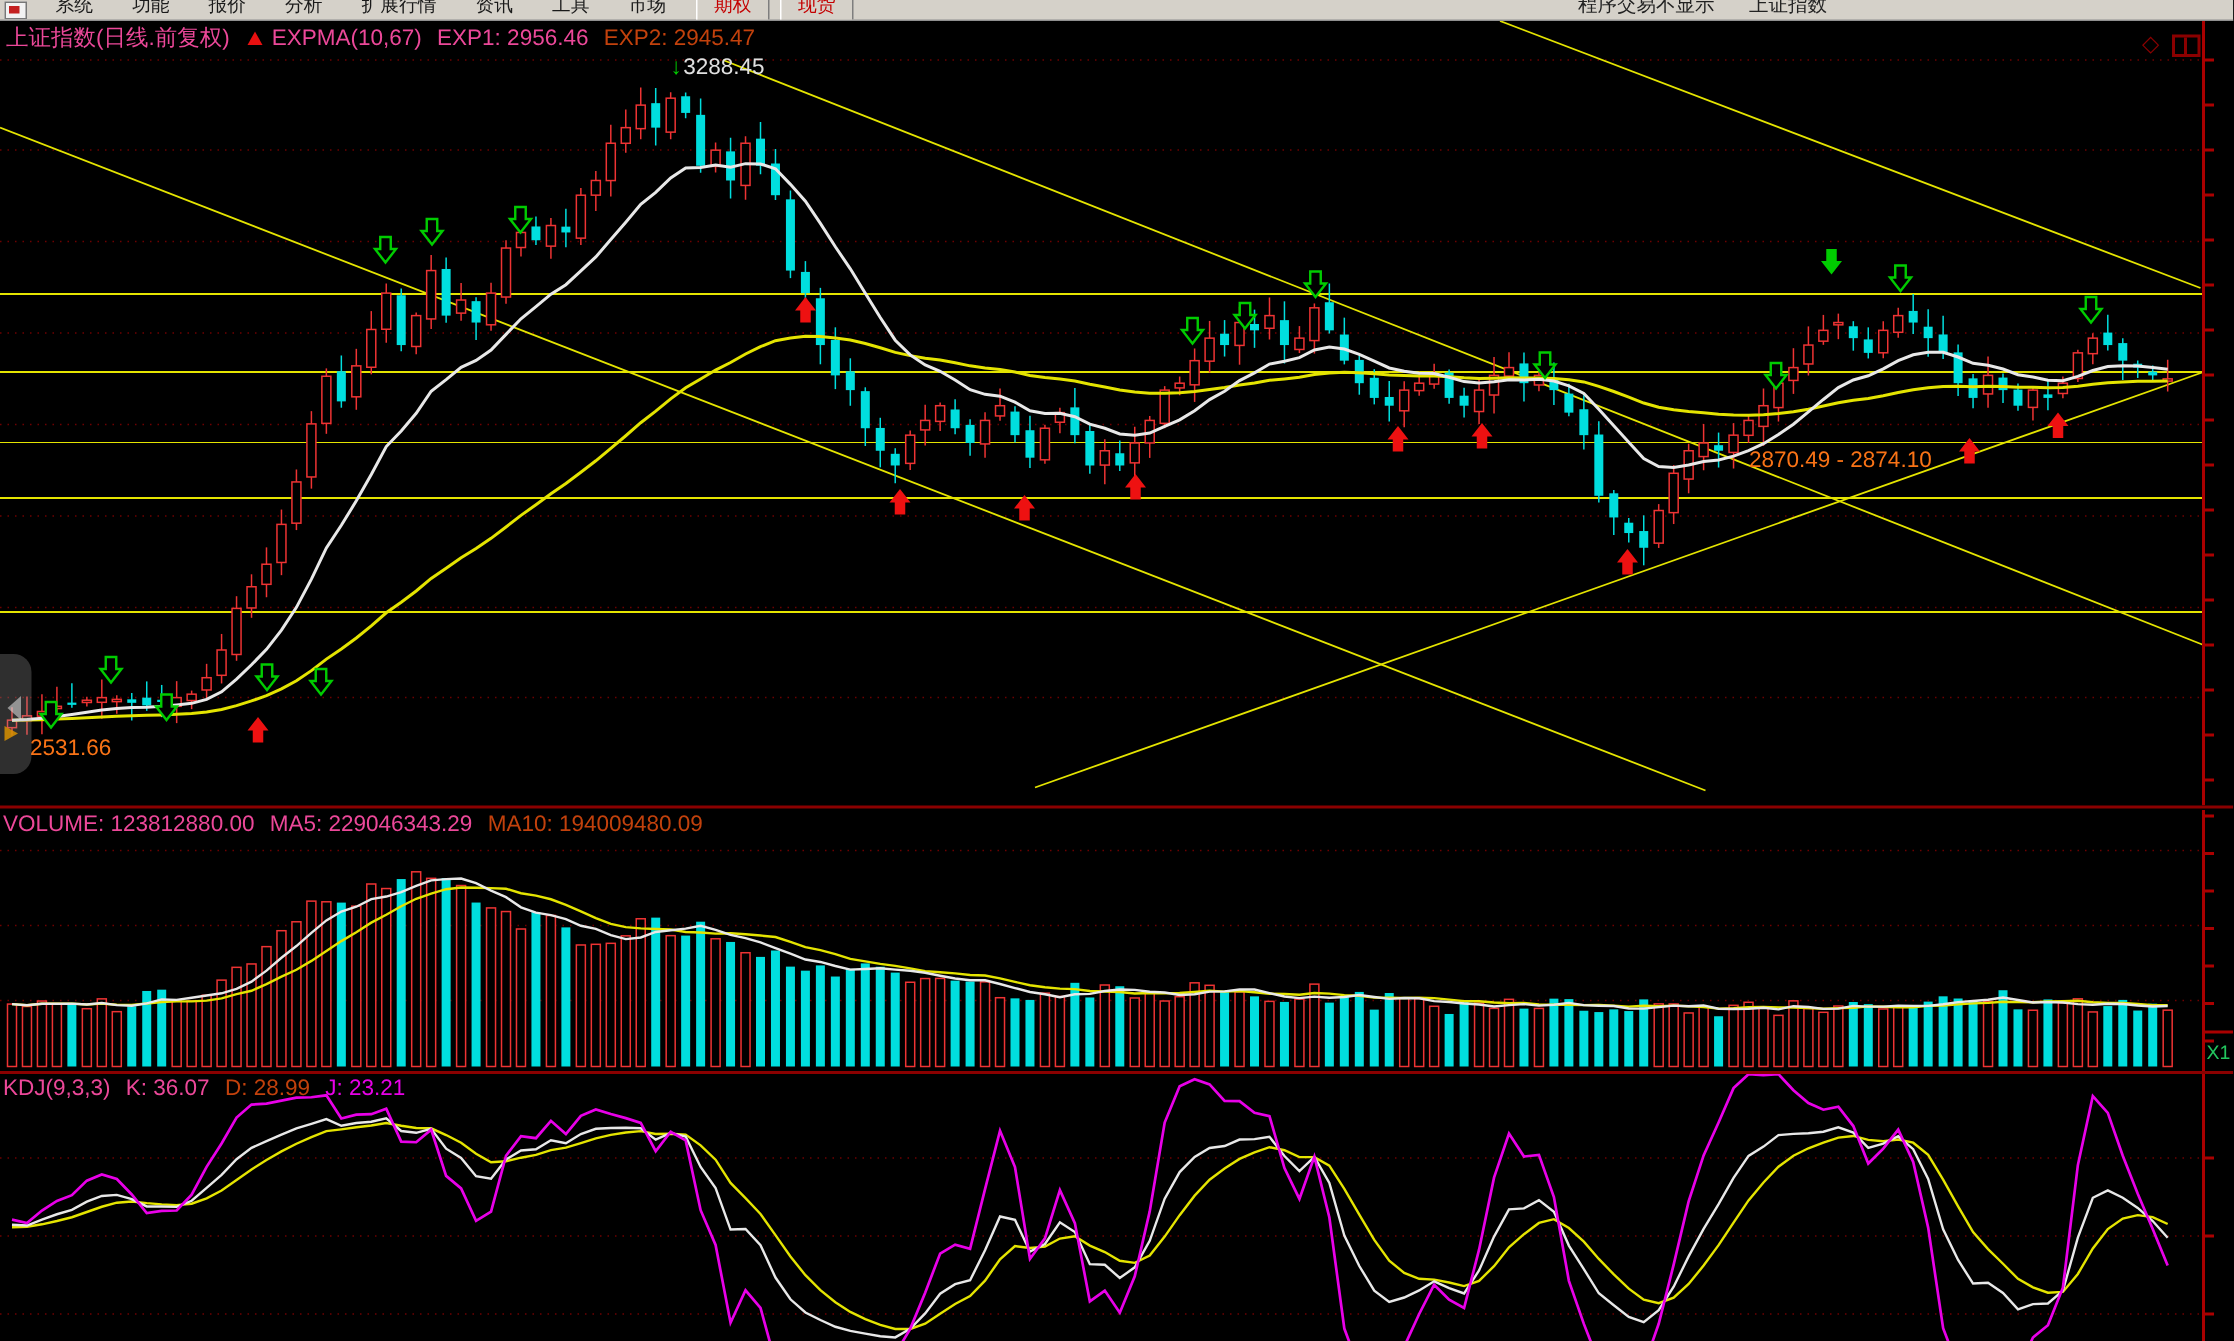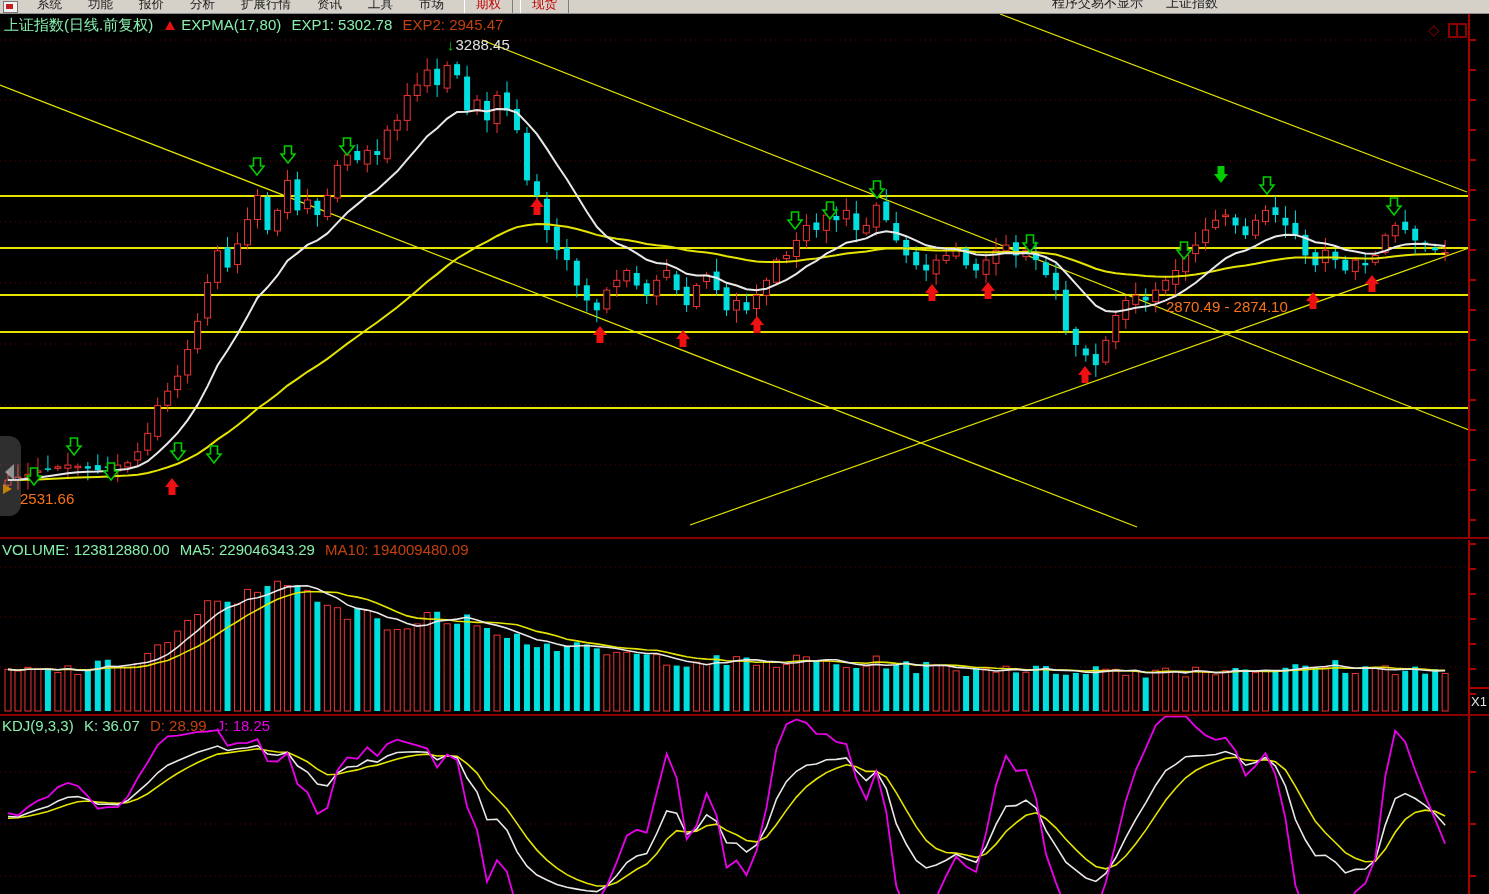--- a/index.html
+++ b/index.html
@@ -18,30 +18,30 @@
   .mindex{position:absolute;top:-8px;left:1166px;height:21px;line-height:21px;font-size:13px;color:#222;}
   
   svg{position:absolute;left:0;display:block;}
   #main-svg{top:14px;}
   #vol-svg{top:540px;}
   #kdj-svg{top:716px;}
   .divider{position:absolute;left:0;width:1489px;height:2px;background:#8a0000;}
   
   .hdr{position:absolute;font-size:15px;white-space:nowrap;letter-spacing:0;}
   .hdr span{margin-right:6px;}
-  .w{color:#86efac;} .y{color:#c2410c;} .m{color:#e800e8;}
+  .w{color:#ec4899;} .y{color:#c2410c;} .m{color:#e800e8;}
   .price-label{position:absolute;font-size:15px;color:#e0e0e0;white-space:nowrap;}
   .gray-label{position:absolute;font-size:15px;color:#f97316;white-space:nowrap;}
   .dn-glyph{color:#00cc00;font-weight:bold;margin-right:1px;}
   .up-glyph{display:inline-block;width:0;height:0;border-left:5px solid transparent;
             border-right:5px solid transparent;border-bottom:9px solid #e81010;margin:0 4px 0 6px;}
   .corner-ico{position:absolute;color:#8b0000;font-size:15px;line-height:15px;}
   .win-ico{position:absolute;width:15px;height:11px;border:2px solid #8b0000;}
   .win-ico i{position:absolute;left:6px;top:0;width:2px;height:11px;background:#8b0000;}
-  .x1{position:absolute;left:1471px;top:694px;color:#e5e5e5;font-size:13px;}
+  .x1{position:absolute;left:1471px;top:694px;color:#22c55e;font-size:13px;}
   .left-tab{position:absolute;left:0;top:436px;width:21px;height:80px;
             background:rgba(170,170,170,.28);border-radius:0 12px 12px 0;}
   .left-tab .tri{position:absolute;left:5px;top:28px;width:0;height:0;border-top:8px solid transparent;
             border-bottom:8px solid transparent;border-right:9px solid rgba(230,230,230,.55);}
   .left-tab .wedge{position:absolute;left:3px;top:48px;width:0;height:0;border-left:9px solid #d89000;
             border-top:5px solid transparent;border-bottom:5px solid transparent;opacity:.85;}
 </style>
 </head>
 <body>
 
@@ -581,42 +581,42 @@
       <polyline points="8,102.2 17.98,101.8 27.96,100.2 37.94,98.0 47.92,95.5 57.900000000000006,92.0 67.88,88.5 77.86,85.8 87.84,85.0 97.82000000000001,86.1 107.80000000000001,86.9 117.78,87.4 127.76,86.5 137.74,82.9 147.72,77.7 157.70000000000002,70.7 167.68,63.6 177.66,57.3 187.64000000000001,51.6 197.62,46.5 207.60000000000002,42.1 217.58,38.1 227.56,36.9 237.54000000000002,35.5 247.52,34.3 257.5,32.7 267.48,34.5 277.46000000000004,36.0 287.44,36.2 297.42,40.7 307.40000000000003,45.8 317.38,53.2 327.36,58.8 337.34000000000003,58.2 347.32,55.8 357.3,53.9 367.28000000000003,50.7 377.26,49.1 387.24,46.1 397.22,42.9 407.20000000000005,40.6 417.18,39.0 427.16,38.1 437.14000000000004,40.0 447.12,39.8 457.1,40.4 467.08000000000004,47.6 477.06,57.1 487.04,72.6 497.02000000000004,82.8 507,93.3 516.98,107.4 526.96,121.7 536.94,134.1 546.9200000000001,144.1 556.9,152.2 566.88,158.6 576.86,163.4 586.84,167.2 596.82,170.0 606.8000000000001,170.0 616.78,166.5 626.76,159.8 636.74,153.3 646.72,148.0 656.7,137.8 666.6800000000001,123.5 676.6600000000001,114.7 686.64,116.0 696.62,115.1 706.6,109.7 716.58,108.2 726.5600000000001,114.4 736.5400000000001,118.7 746.52,124.5 756.5,125.9 766.48,121.0 776.46,108.4 786.44,94.1 796.4200000000001,81.1 806.4000000000001,70.5 816.38,63.0 826.36,56.6 836.34,52.2 846.32,48.8 856.3000000000001,50.8 866.2800000000001,55.4 876.26,55.4 886.24,61.1 896.22,76.6 906.2,93.8 916.1800000000001,110.6 926.1600000000001,124.4 936.14,132.6 946.12,136.5 956.1,137.1 966.08,139.0 976.0600000000001,141.4 986.0400000000001,137.9 996.0200000000001,128.1 1006,115.5 1015.98,106.8 1025.96,99.3 1035.94,96.8 1045.92,102.7 1055.9,111.8 1065.88,123.3 1075.8600000000001,133.6 1085.8400000000001,143.1 1095.82,150.5 1105.8,152.8 1115.78,149.1 1125.76,140.0 1135.74,127.7 1145.72,114.1 1155.7,99.1 1165.68,84.3 1175.66,72.3 1185.64,61.8 1195.6200000000001,54.5 1205.6000000000001,49.5 1215.5800000000002,45.8 1225.56,42.4 1235.54,41.3 1245.52,43.9 1255.5,44.8 1265.48,43.7 1275.46,45.8 1285.44,53.9 1295.42,70.4 1305.4,88.3 1315.38,105.4 1325.3600000000001,116.7 1335.3400000000001,126.5 1345.3200000000002,136.6 1355.3,142.2 1365.28,145.8 1375.26,145.3 1385.24,133.3 1395.22,116.3 1405.2,103.4 1415.18,96.4 1425.16,94.1 1435.14,95.4 1445.1200000000001,100.0" fill="none" stroke="#e4e400" stroke-width="1.6"></polyline>
       <polyline points="8,100.5 17.98,101.0 27.96,97.1 37.94,93.5 47.92,90.6 57.900000000000006,85.1 67.88,81.3 77.86,80.6 87.84,83.4 97.82000000000001,88.3 107.80000000000001,88.3 117.78,88.6 127.76,84.5 137.74,75.9 147.72,67.2 157.70000000000002,56.8 167.68,49.2 177.66,44.8 187.64000000000001,40.4 197.62,36.3 207.60000000000002,33.2 217.58,30.1 227.56,34.5 237.54000000000002,32.7 247.52,31.8 257.5,29.5 267.48,38.0 277.46000000000004,39.2 287.44,36.5 297.42,49.8 307.40000000000003,56.0 317.38,68.1 327.36,69.8 337.34000000000003,57.0 347.32,51.0 357.3,50.2 367.28000000000003,44.2 377.26,46.1 387.24,40.0 397.22,36.5 407.20000000000005,36.0 417.18,35.8 427.16,36.2 437.14000000000004,43.8 447.12,39.3 457.1,41.7 467.08000000000004,62.0 477.06,76.1 487.04,103.7 497.02000000000004,103.3 507,114.1 516.98,135.7 526.96,150.2 536.94,159.0 546.9200000000001,164.0 556.9,168.5 566.88,171.3 576.86,173.1 586.84,174.8 596.82,175.6 606.8000000000001,169.9 616.78,159.6 626.76,146.5 636.74,140.1 646.72,137.5 656.7,117.5 666.6800000000001,95.0 676.6600000000001,97.2 686.64,118.4 696.62,113.3 706.6,98.9 716.58,105.3 726.5600000000001,126.8 736.5400000000001,127.2 746.52,136.0 756.5,128.9 766.48,111.2 776.46,83.1 786.44,65.4 796.4200000000001,55.3 806.4000000000001,49.3 816.38,48.0 826.36,43.7 836.34,43.4 846.32,41.9 856.3000000000001,54.7 866.2800000000001,64.7 876.26,55.3 886.24,72.6 896.22,107.7 906.2,128.0 916.1800000000001,144.4 926.1600000000001,151.9 936.14,149.0 946.12,144.3 956.1,138.2 966.08,142.8 976.0600000000001,146.3 986.0400000000001,131.0 996.0200000000001,108.4 1006,90.2 1015.98,89.6 1025.96,84.1 1035.94,91.9 1045.92,114.4 1055.9,130.1 1065.88,146.2 1075.8600000000001,154.2 1085.8400000000001,162.0 1095.82,165.4 1105.8,157.4 1115.78,141.8 1125.76,121.6 1135.74,103.3 1145.72,86.8 1155.7,69.2 1165.68,54.6 1175.66,48.4 1185.64,40.7 1195.6200000000001,39.9 1205.6000000000001,39.5 1215.5800000000002,38.5 1225.56,35.5 1235.54,39.1 1245.52,49.2 1255.5,46.4 1265.48,41.5 1275.46,50.1 1285.44,70.0 1295.42,103.5 1305.4,124.0 1315.38,139.7 1325.3600000000001,139.2 1335.3400000000001,146.0 1345.3200000000002,156.9 1355.3,153.4 1365.28,153.0 1375.26,144.4 1385.24,109.1 1395.22,82.5 1405.2,77.6 1415.18,82.5 1425.16,89.3 1435.14,98.0 1445.1200000000001,109.2" fill="none" stroke="#e8e8e8" stroke-width="1.6"></polyline>
       <polyline points="8,97.1 17.98,99.4 27.96,91.0 37.94,84.6 47.92,80.8 57.900000000000006,71.1 67.88,67.0 77.86,70.0 87.84,80.3 97.82000000000001,92.7 107.80000000000001,91.2 117.78,91.0 127.76,80.5 137.74,61.9 147.72,46.3 157.70000000000002,29.0 167.68,20.4 177.66,19.7 187.64000000000001,17.8 197.62,15.8 207.60000000000002,15.5 217.58,14.2 227.56,29.7 237.54000000000002,27.1 247.52,26.8 257.5,23.2 267.48,45.1 277.46000000000004,45.5 287.44,37.1 297.42,67.9 307.40000000000003,76.3 317.38,97.9 327.36,91.8 337.34000000000003,54.5 347.32,41.4 357.3,42.8 367.28000000000003,31.2 377.26,40.0 387.24,27.9 397.22,23.6 407.20000000000005,26.7 417.18,29.4 427.16,32.6 437.14000000000004,51.5 447.12,38.5 457.1,44.3 467.08000000000004,90.8 477.06,114.0 487.04,165.8 497.02000000000004,144.2 507,155.9 516.98,192.3 526.96,205.9 536.94,205.9 546.9200000000001,203.8 556.9,201.0 566.88,196.7 576.86,192.6 586.84,189.9 596.82,186.7 606.8000000000001,169.9 616.78,145.8 626.76,119.7 636.74,113.8 646.72,116.6 656.7,76.7 666.6800000000001,37.8 676.6600000000001,62.0 686.64,123.3 696.62,109.6 706.6,77.4 716.58,99.4 726.5600000000001,151.6 736.5400000000001,144.4 746.52,159.1 756.5,134.9 766.48,91.6 776.46,32.4 786.44,8.2 796.4200000000001,3.5 806.4000000000001,6.9 816.38,17.9 826.36,18.1 836.34,25.9 846.32,28.1 856.3000000000001,62.7 866.2800000000001,83.3 876.26,55.1 886.24,95.7 896.22,169.7 906.2,196.6 916.1800000000001,205.9 926.1600000000001,205.9 936.14,181.7 946.12,160.0 956.1,140.5 966.08,150.5 976.0600000000001,156.0 986.0400000000001,117.1 996.0200000000001,69.1 1006,39.7 1015.98,55.0 1025.96,53.9 1035.94,82.0 1045.92,137.9 1055.9,166.6 1065.88,192.1 1075.8600000000001,195.4 1085.8400000000001,199.9 1095.82,195.3 1105.8,166.5 1115.78,127.1 1125.76,84.9 1135.74,54.3 1145.72,32.3 1155.7,9.4 1165.68,0.1 1175.66,0.7 1185.64,0.1 1195.6200000000001,10.8 1205.6000000000001,19.4 1215.5800000000002,23.8 1225.56,21.8 1235.54,34.7 1245.52,59.7 1255.5,49.8 1265.48,37.1 1275.46,58.7 1285.44,102.4 1295.42,169.5 1305.4,195.5 1315.38,205.9 1325.3600000000001,184.3 1335.3400000000001,185.2 1345.3200000000002,197.5 1355.3,175.7 1365.28,167.5 1375.26,142.5 1385.24,60.8 1395.22,14.7 1405.2,25.9 1415.18,54.5 1425.16,79.9 1435.14,103.3 1445.1200000000001,127.6" fill="none" stroke="#e800e8" stroke-width="1.8"></polyline>
       <line x1="1469" y1="0" x2="1469" y2="178" stroke="#aa0000" stroke-width="2"></line>
       <line x1="1469" y1="56" x2="1476" y2="56" stroke="#aa0000" stroke-width="2"></line>
       <line x1="1469" y1="108" x2="1476" y2="108" stroke="#aa0000" stroke-width="2"></line>
       <line x1="1469" y1="160" x2="1476" y2="160" stroke="#aa0000" stroke-width="2"></line>
     </svg>
 
   <div class="hdr" style="left:4px;top:16px">
-    <span class="w">上证指数(日线.前复权)</span><span class="up-glyph"></span><span class="w">EXPMA(17,80)</span>
-    <span class="w">EXP1: 5302.78</span>
+    <span class="w">上证指数(日线.前复权)</span><span class="up-glyph"></span><span class="w">EXPMA(10,67)</span>
+    <span class="w">EXP1: 2956.46</span>
     <span class="y">EXP2: 2945.47</span>
   </div>
 
   <div class="price-label" style="left:447px;top:36px">
     <span class="dn-glyph">↓</span><span>3288.45</span>
   </div>
   <div class="gray-label" style="left:20px;top:490px">2531.66</div>
   <div class="gray-label" style="left:1166px;top:298px">2870.49 - 2874.10</div>
 
   <div class="hdr" style="left:2px;top:541px">
     <span class="w">VOLUME: 123812880.00</span>
     <span class="w">MA5: 229046343.29</span>
     <span class="y">MA10: 194009480.09</span>
   </div>
 
   <div class="hdr" style="left:2px;top:717px">
     <span class="w">KDJ(9,3,3)</span>
     <span class="w">K: 36.07</span>
     <span class="y">D: 28.99</span>
-    <span class="m">J: 18.25</span>
+    <span class="m">J: 23.21</span>
   </div>
 
   <span class="corner-ico" style="left:1428px;top:22px">◇</span>
   <span class="win-ico" style="left:1448px;top:23px">
       <i></i>
     </span>
   <span class="x1">X1</span>
 
   <div class="left-tab">
     <span class="tri"></span>

